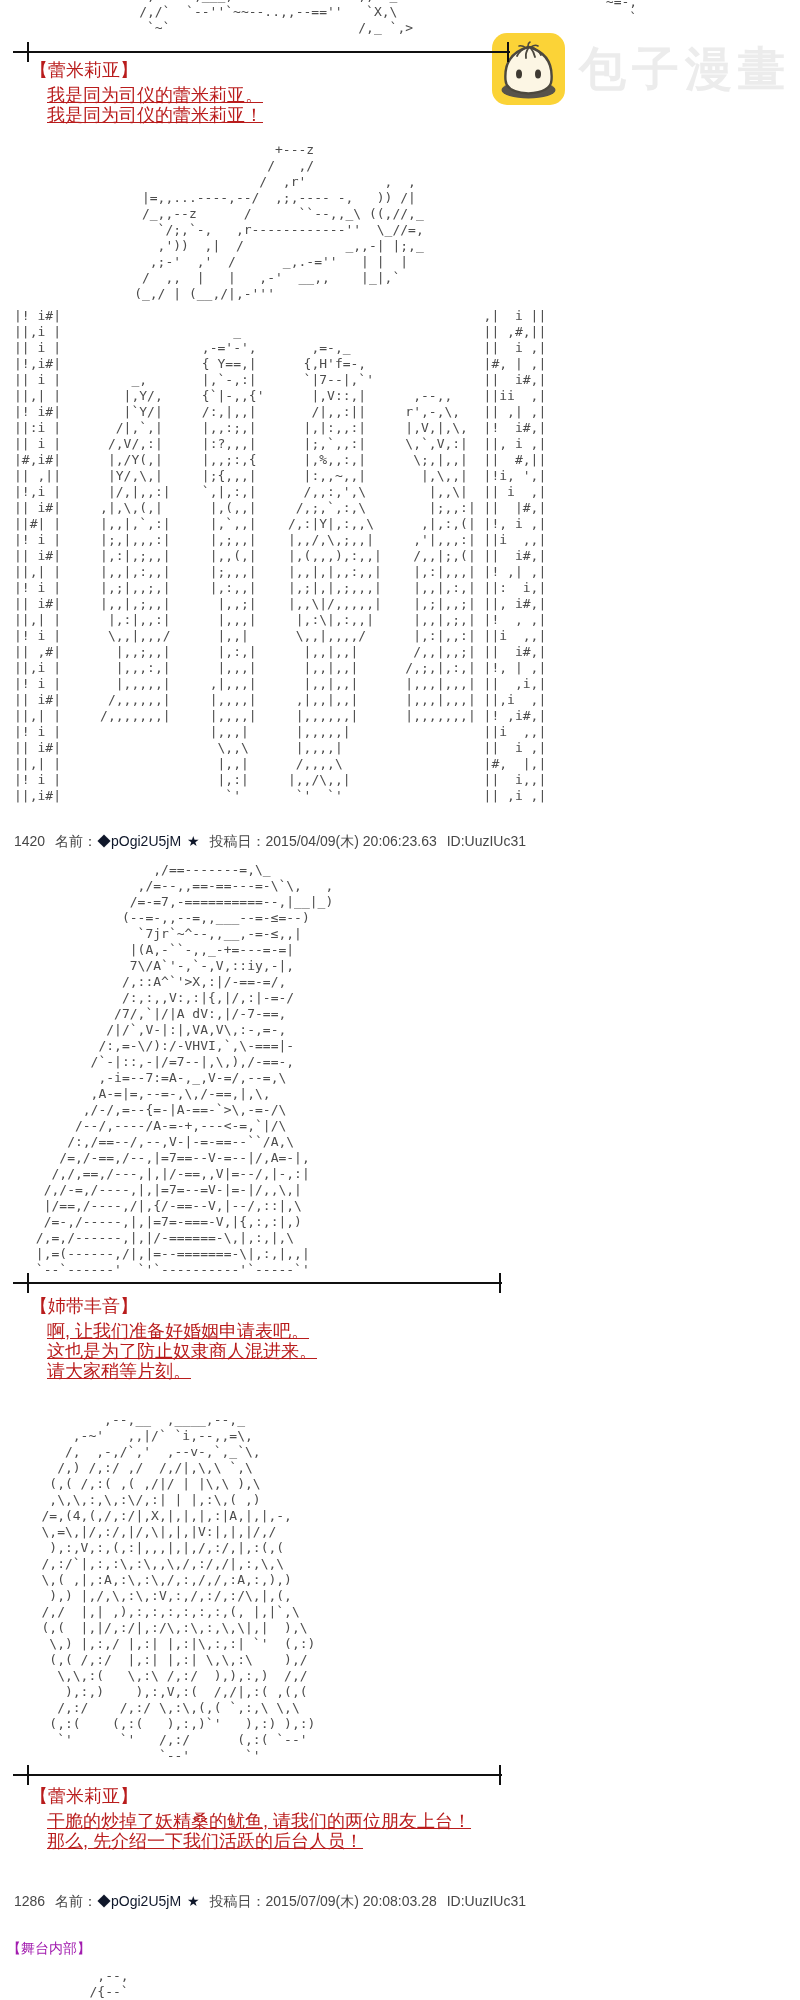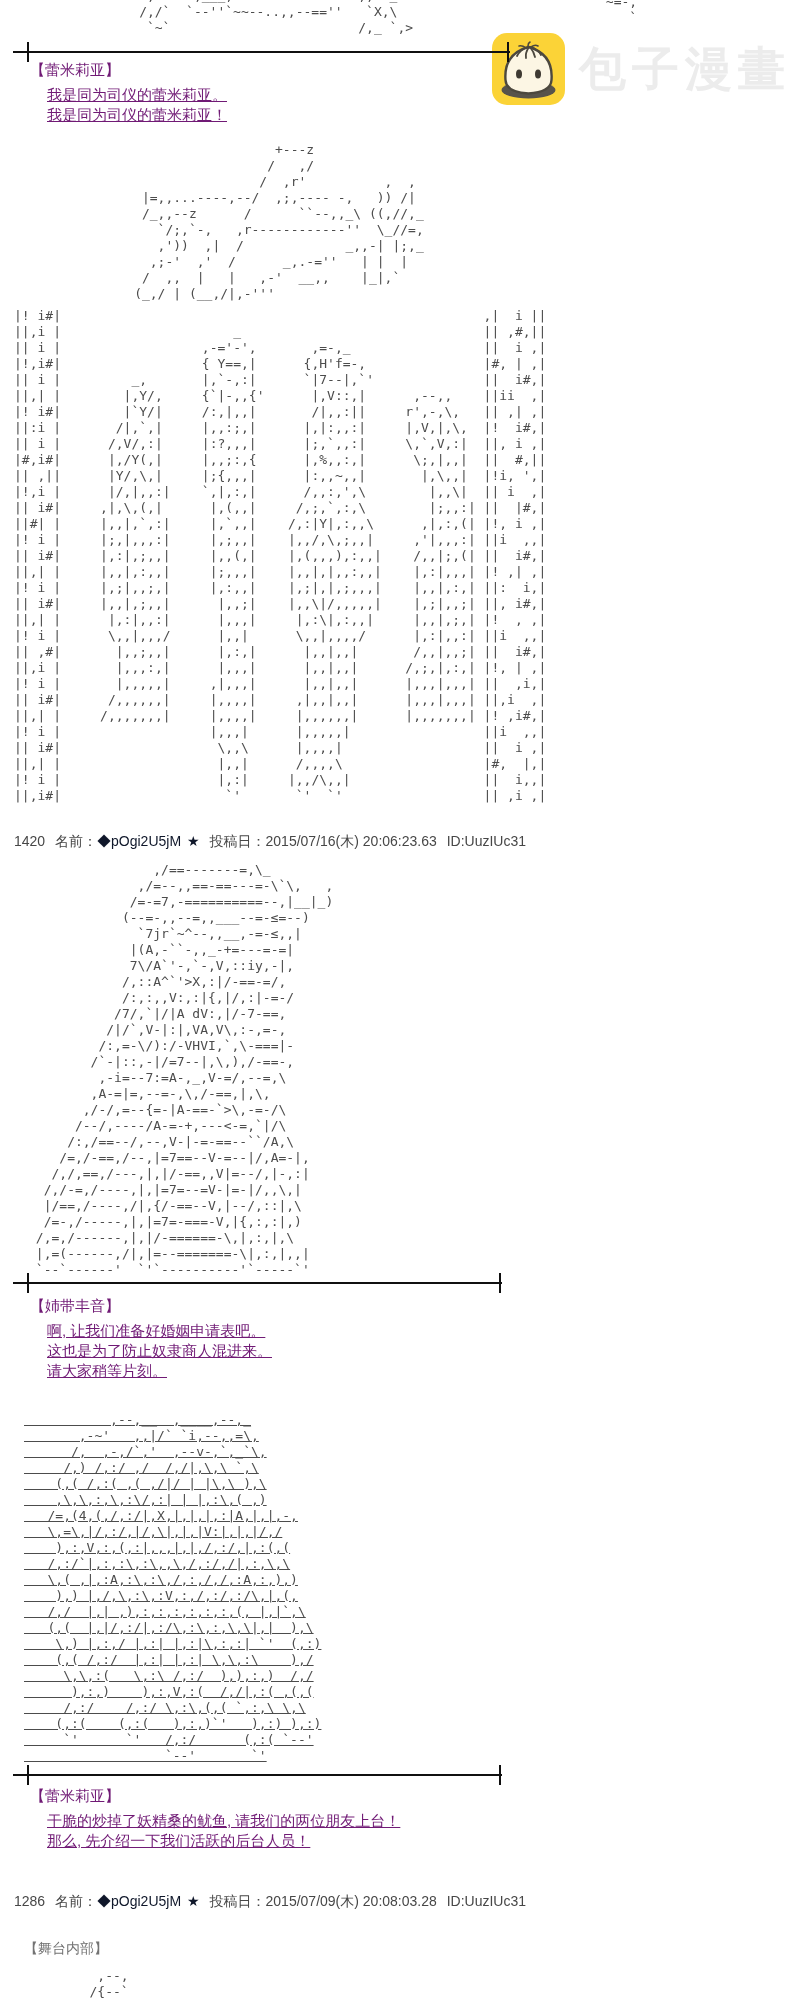--- a/index.html
+++ b/index.html
@@ -13,53 +13,53 @@
   .aa {
     position:absolute; white-space:pre;
     font-family:"DejaVu Sans Mono", monospace;
     font-size:13px; line-height:16px; color:#4c4c4c;
   }
   #art-top       { left:100px; top:-12px; }
   #art-top-right { left:598px; top:-6px;  }
   #art-scene1    { left:95px;  top:142px; }
   #art-curtain   { left:14px;  top:308px;text-align:center; }
   #art-figure1   { left:28px;  top:862px; }
-  #art-figure2   { left:24px;   top:1412px;text-decoration:underline;}
+  #art-figure2   { left:18px;   top:1412px;}
   #art-bottom    { left:66px;  top:1968px;}
   
   .divider { position:absolute; height:2px; background:#101010; z-index:3; }
   .divider .cx { position:absolute; top:-9px; width:2px; height:20px; background:#101010; }
   .divider .cx.l { left:14px; }
   .divider .cx.r { right:1px; }
   #divider-1 { left:13px; top:51px;   width:497px; }
   #divider-2 { left:13px; top:1282px; width:489px; }
   #divider-3 { left:13px; top:1774px; width:489px; }
   
   .brand { position:absolute; left:492px; top:33px; display:flex; align-items:center; z-index:2; }
   .brand-logo { width:73px; height:72px; flex:0 0 auto; }
   .brand-text {
     margin-left:14px; font-size:47px; font-weight:bold; letter-spacing:6px;
     color:#ECECEC; white-space:nowrap; line-height:72px;
   }
   
-  .dialogue { position:absolute; left:30px; font-size:15px; line-height:20px; color:#701a75; }
+  .dialogue { position:absolute; left:30px; font-size:18px; line-height:20px; color:#b91c1c; }
   .dialogue .speaker { margin-bottom:5px; }
   .dialogue .line { padding-left:17px;text-decoration:underline; }
   #dlg-1 { top:60px; }
   #dlg-2 { top:1296px; }
   #dlg-3 { top:1786px; }
   
   .meta { position:absolute; left:14px; font-size:14px; color:#474747; white-space:nowrap; }
   #meta-1 { top:833px; }
   #meta-2 { top:1893px; }
   .meta .sp { display:inline-block; width:6px; }
   .meta .trip { color:#7fc2ef; }
   .meta .dia, .meta .star { color:#0f172a; }
   
-  #stage-label { position:absolute; left:24px; top:1940px; font-size:14px; color:#737373; }
+  #stage-label { position:absolute; left:7px; top:1940px; font-size:14px; color:#a21caf; }
 </style>
 </head>
 <body>
 
 <div class="page">
 
   <pre class="aa" id="art-top">      ,X`&gt;  ,___,                ,,  _
      /,/`  `--''`~~--..,,--==''   `X,\
       `~`                        /,_ `,&gt;</pre>
   <pre class="aa" id="art-top-right"> ~=-,
@@ -133,21 +133,21 @@
 ||,| |     /,,,,,,,|     |,,,,|     |,,,,,,|      |,,,,,,,| |! ,i#,|
 |! i |                   |,,,|      |,,,,,|                 ||i  ,,|
 || i#|                    \,,\      |,,,,|                  ||  i ,|
 ||,| |                    |,,|      /,,,,\                  |#,  |,|
 |! i |                    |,:|     |,,/\,,|                 ||  i,,|
 ||,i#|                     `'       `'  `'                  || ,i ,|</pre>
 
   <div class="meta" id="meta-1">
     <span>1420</span><span class="sp"></span>
     <span>名前：</span><span class="dia trip">◆pOgi2U5jM</span><span class="sp"></span><span class="star">★</span><span class="sp"></span>
-    <span>投稿日：</span><span>2015/07/16(木) 20:06:23.63</span><span class="sp"></span>
+    <span>投稿日：</span><span>2015/04/09(木) 20:06:23.63</span><span class="sp"></span>
     <span>ID:UuzIUc31</span>
   </div>
 
   <pre class="aa" id="art-figure1">                ,/==-------=,\_
               ,/=--,,==-==---=-\`\,   ,
              /=-=7,-==========--,|__|_)
             (--=-,,--=,,___--=-≤=--)
               `7jr`~^--,,__,-=-≤,,|
              |(A,-``-,,_-+=---=-=|
              7\/A`'-,`-,V,::iy,-|,

